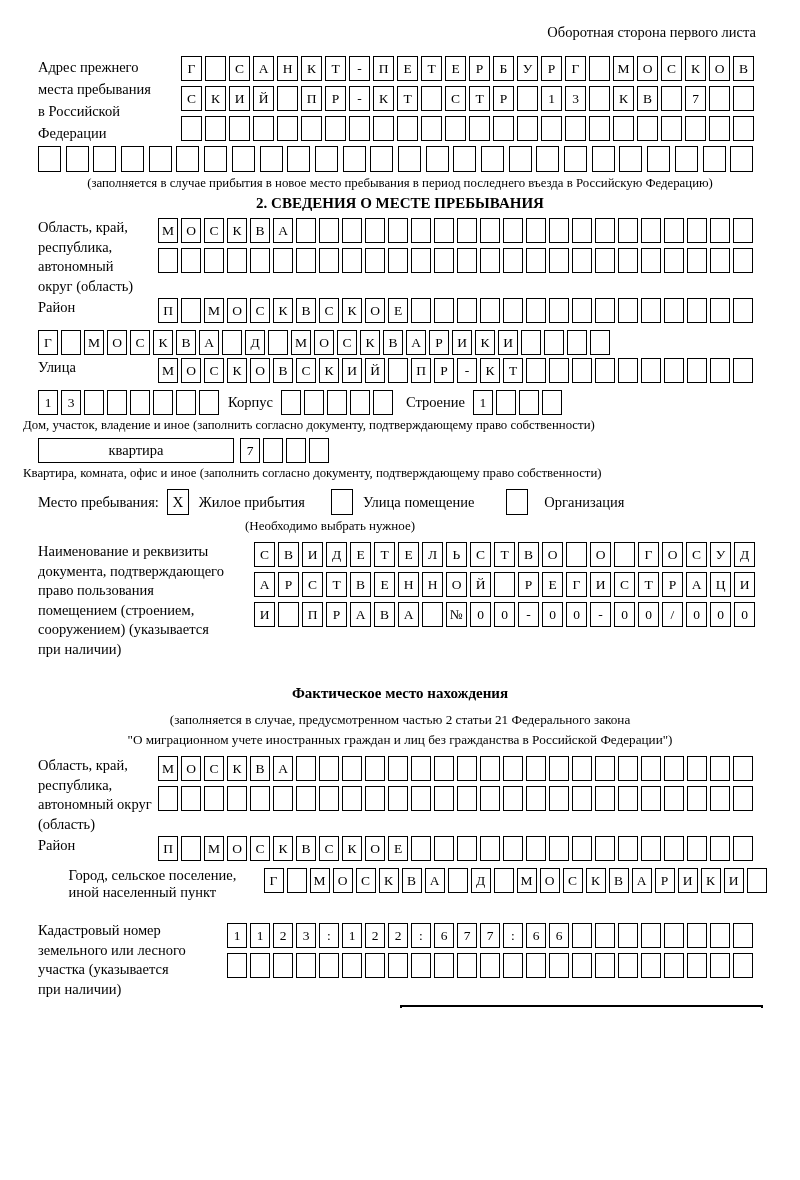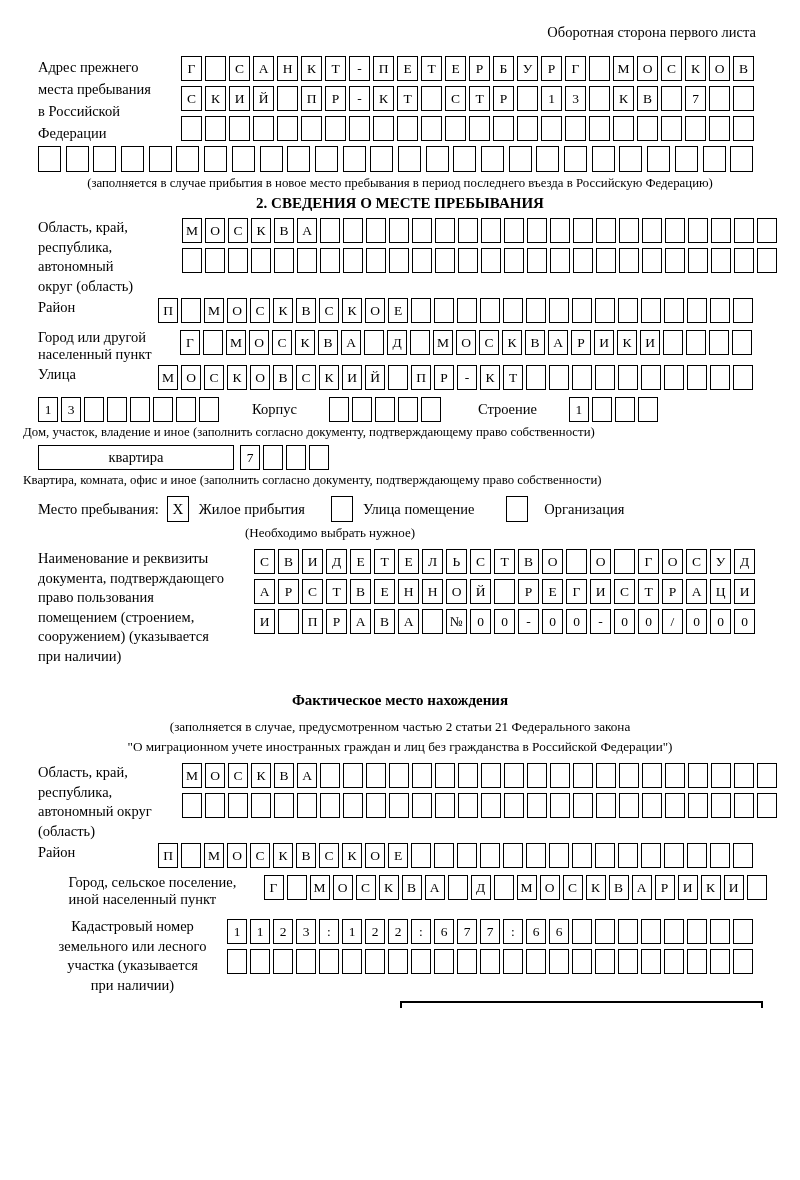--- a/index.html
+++ b/index.html
@@ -59,21 +59,21 @@
   .stamp-box{
     box-sizing:border-box;
     margin-left:400px;margin-top:6px;
     width:363px;height:176px;
     border:2px solid #000;background:#fff;
   }
   .stamp-note{
     margin-left:386px;width:392px;
     text-align:center;font-size:13.2px;line-height:19.5px;margin-top:5px;
   }
-  .mt4{margin-top:4px;} .mt6{margin-top:6px;gap:24px;} .mt8{margin-top:8px;}
+  .mt4{margin-top:4px;} .mt6{margin-top:6px;} .mt8{margin-top:8px;}
 </style>
 </head>
 <body>
 
 <div class="page">
 
   <div class="header-note">Оборотная сторона первого листа</div>
 
   <div class="flex" style="margin:56px 0 0 38px;">
     <div class="flabel addr-label multiline">Адрес прежнего
@@ -284,22 +284,20 @@
         <span class="cell"></span>
         <span class="cell"></span>
         <span class="cell"></span>
         <span class="cell"></span>
         <span class="cell"></span>
         <span class="cell"></span>
       </div>
   </div>
 
   <div class="flex ml" style="margin-top:3px;">
-    <div class="flabel w142 multiline">Город или другой
-населенный пункт</div>
     <div class="boxrow" style="margin-top:3px;">
         <span class="cell">Г</span>
         <span class="cell"></span>
         <span class="cell">М</span>
         <span class="cell">О</span>
         <span class="cell">С</span>
         <span class="cell">К</span>
         <span class="cell">В</span>
         <span class="cell">А</span>
         <span class="cell"></span>
@@ -608,21 +606,21 @@
         <span class="cell">В</span>
         <span class="cell">А</span>
         <span class="cell">Р</span>
         <span class="cell">И</span>
         <span class="cell">К</span>
         <span class="cell">И</span>
         <span class="cell"></span>
       </div>
   </div>
 
-  <div class="flex ml" style="margin-top:9px;text-align:center;">
+  <div class="flex ml" style="margin-top:20px;">
     <div class="flabel w189 multiline">Кадастровый номер
 земельного или лесного
 участка (указывается
 при наличии)</div>
     <div class="rows" style="padding-top:2px;">
       <div class="boxrow">
           <span class="cell">1</span>
           <span class="cell">1</span>
           <span class="cell">2</span>
           <span class="cell">3</span>

